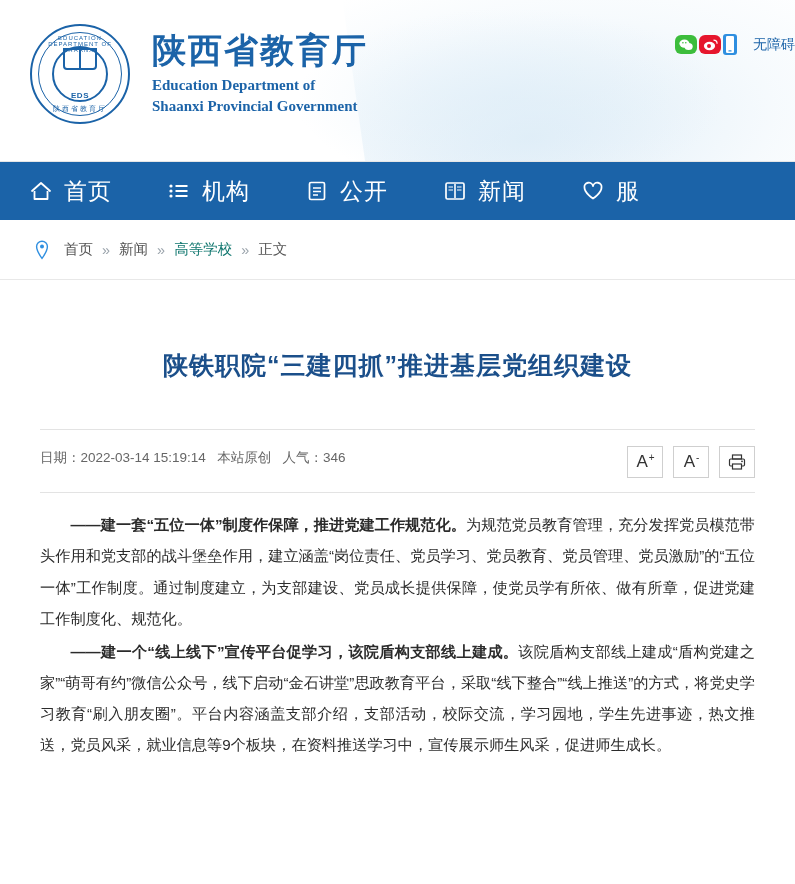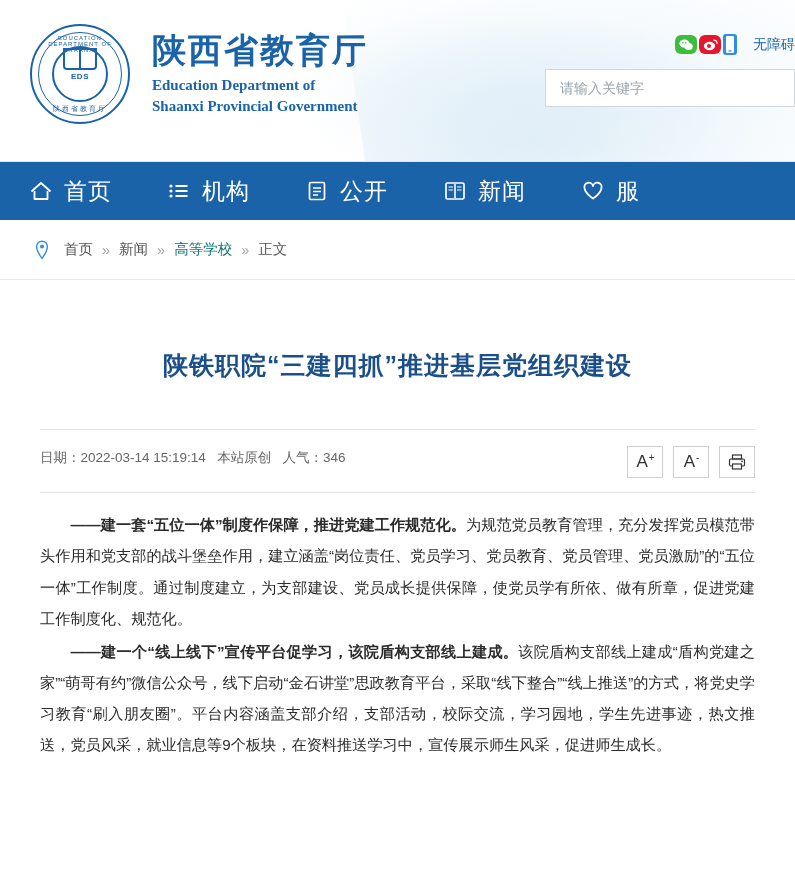--- a/index.html
+++ b/index.html
@@ -49,21 +49,21 @@
   .seal:before {
     content: "";
     position: absolute; left: 6px; top: 6px; right: 6px; bottom: 6px;
     border-radius: 50%;
     border: 1px solid #1b63a8;
   }
   .seal-inner {
     position: absolute; left: 20px; top: 20px; right: 20px; bottom: 20px;
     border-radius: 50%;
     border: 2px solid #1b63a8;
-    display: flex; align-items: center; justify-content: flex-start;
+    display: flex; align-items: center; justify-content: space-between;
     flex-direction: column;
   }
   .seal-book {
     width: 34px; height: 22px;
     border: 2px solid #1b63a8;
     border-radius: 0 0 4px 4px;
     position: relative;
     margin-bottom: 2px;
   }
   .seal-book:after {
@@ -244,23 +244,20 @@
             </svg>
         </span>
         <span class="soc-mobile">
           <svg width="14" height="21" viewBox="0 0 14 21">
               <rect x="3" y="2" width="8" height="17" rx="1.3" fill="#fff"></rect>
               <rect x="5.4" y="16.3" width="3.2" height="1.1" rx=".5" fill="#2f8fe0"></rect>
             </svg>
         </span>
         <span class="access-link">无障碍</span>
       </div>
-      <div class="search-box">
-        <input type="text" placeholder="请输入关键字" style="">
-      </div>
     </div>
   </div>
 
   <div class="nav">
 
     <div class="nav-item">
       <span class="nav-ico">
         <svg width="26" height="26" viewBox="0 0 26 26">
             <path d="M4 13L13 5l9 8" stroke="#fff" stroke-width="1.8" fill="none" stroke-linecap="round" stroke-linejoin="round"></path>
             <path d="M6.5 13v8h13v-8" stroke="#fff" stroke-width="1.8" fill="none" stroke-linejoin="round"></path>

